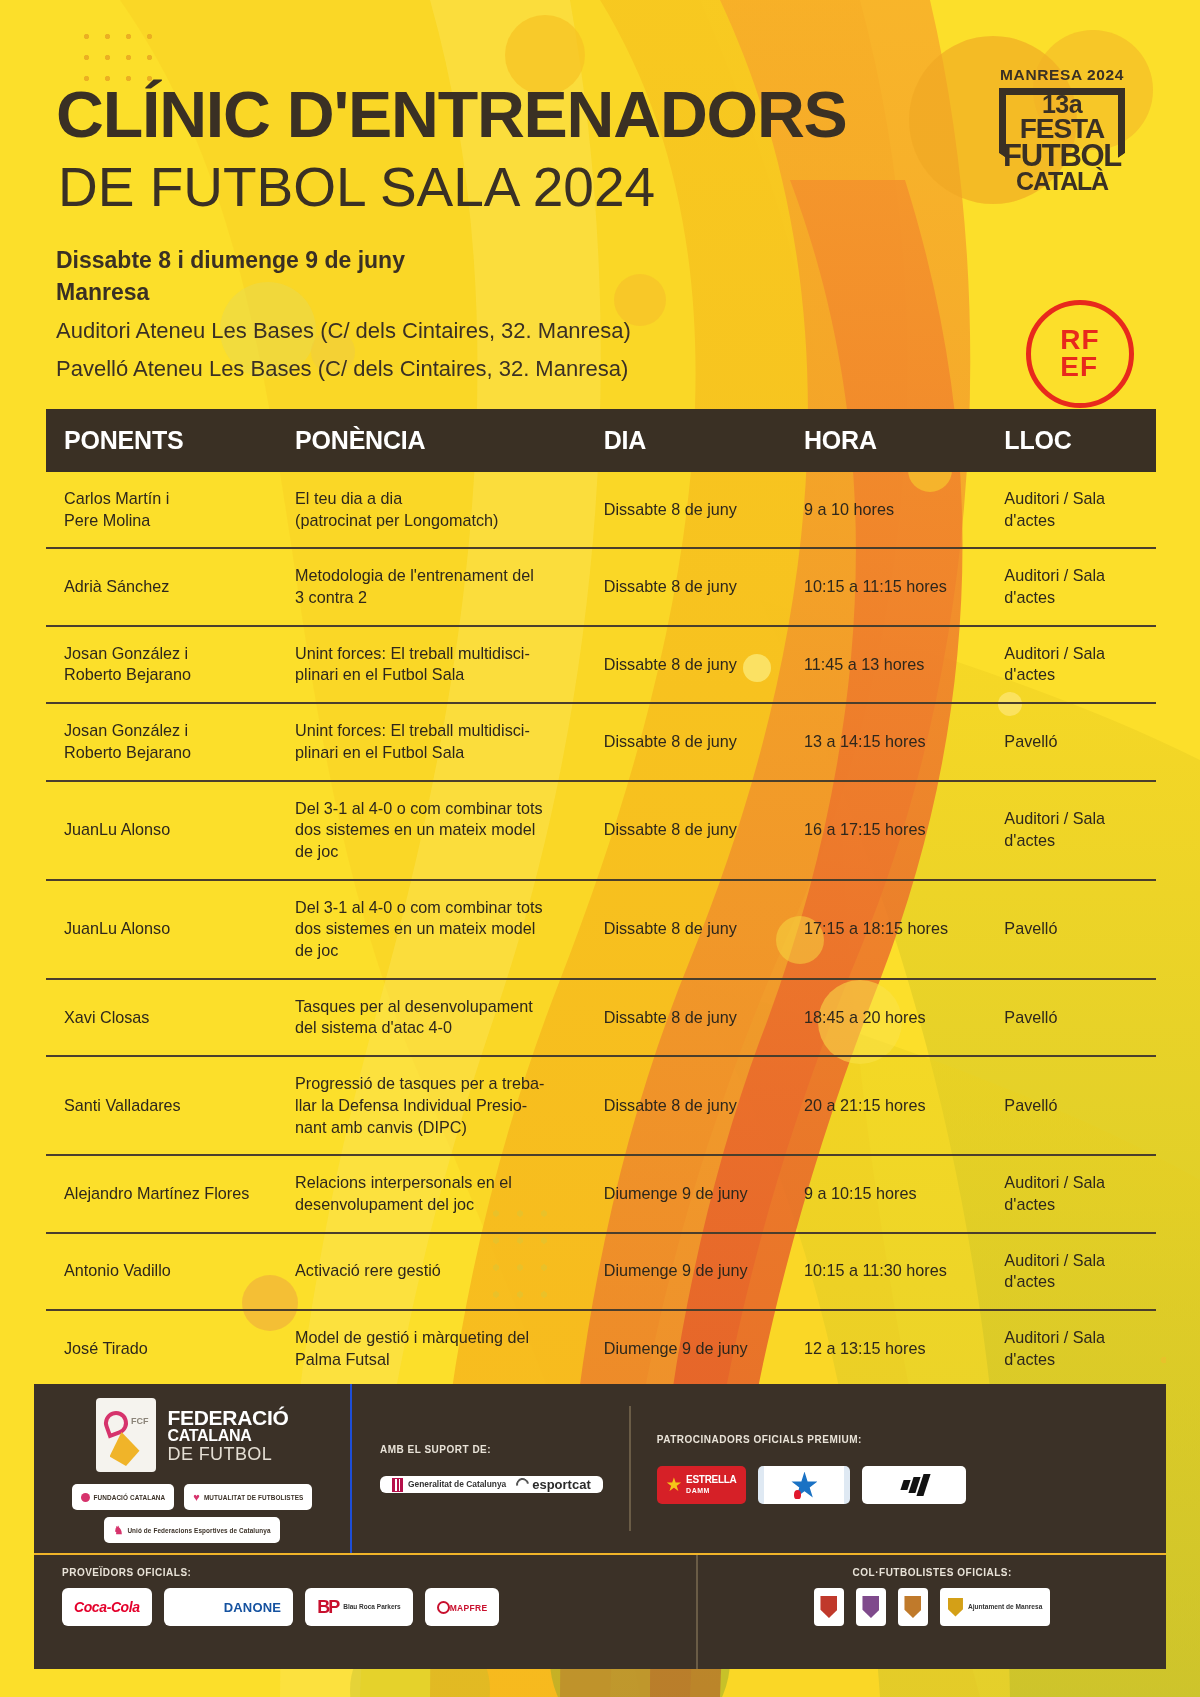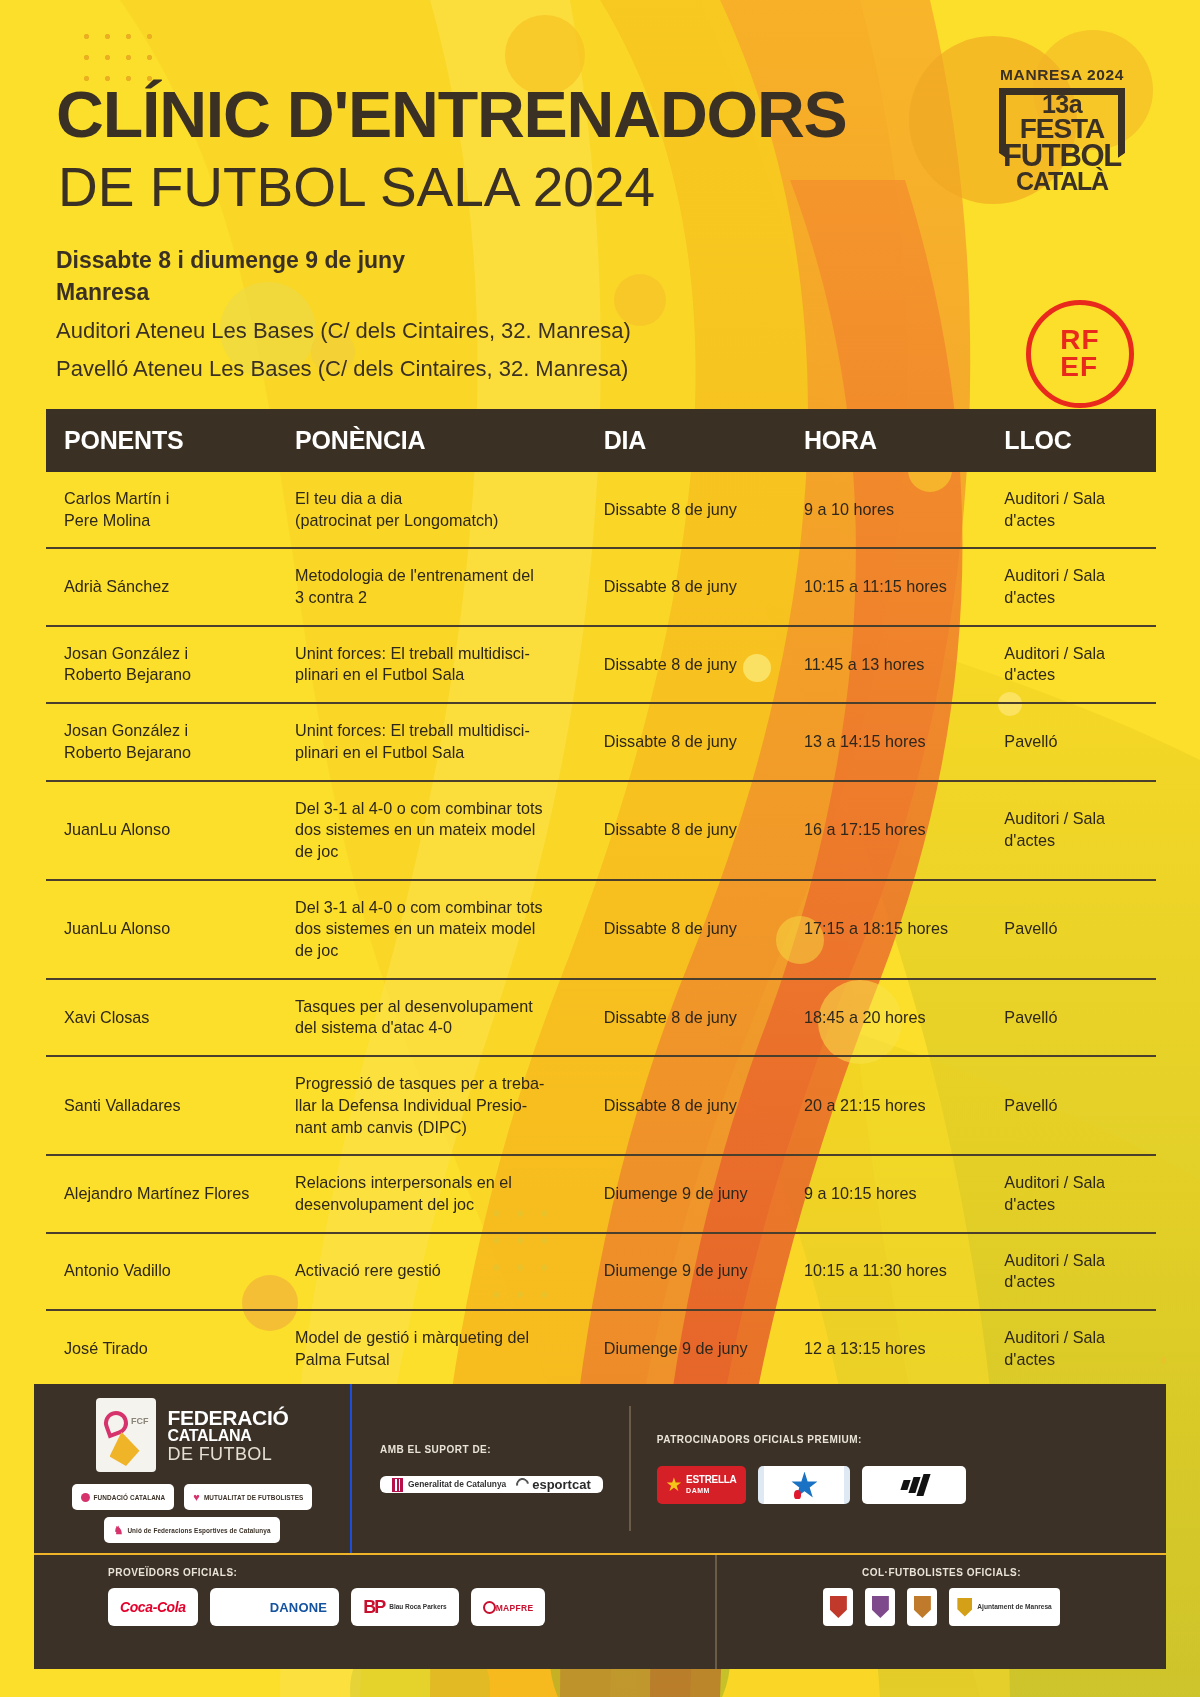--- a/index.html
+++ b/index.html
@@ -354,21 +354,21 @@
   }
   .adidas i:nth-child(1) { height: 10px; }
   .adidas i:nth-child(2) { height: 16px; }
   .adidas i:nth-child(3) { height: 22px; }
 
   .footer-bottom {
     display: flex;
     border-top: 2px solid #f0b429;
     min-height: 116px;
   }
-  .prov-block { flex: 1.45; padding: 12px 20px 12px 28px; display: flex; flex-direction: column; gap: 10px; margin-left: 46px; }
+  .prov-block { flex: 1.45; padding: 12px 20px 12px 28px; display: flex; flex-direction: column; gap: 10px; }
   .colab-block { flex: 1; padding: 12px 22px; display: flex; flex-direction: column; gap: 10px; border-left: 2px solid #6a5c46; align-items: center; }
   .colab-block .support-label { align-self: center; }
 
   .cocacola { color: #e4002b; font-size: 14px; font-weight: 800; font-style: italic; letter-spacing: -.4px; }
   .danone { color: #1552a0; font-size: 13px; font-weight: 800; letter-spacing: .2px; padding-left: 48px; }
   .pbp { display: flex; align-items: center; gap: 5px; }
   .pbp .pmark { color: #c8102e; font-size: 18px; font-weight: 800; line-height: 1; letter-spacing: -2px; }
   .pbp .ptxt { font-size: 6.5px; font-weight: 700; color: #333; line-height: 1.15; }
   .mapfre { display: flex; flex-direction: row; align-items: center; line-height: 1; }
   .mapfre .ring { width: 13px; height: 13px; border: 2.6px solid #c8102e; border-radius: 50%; }

